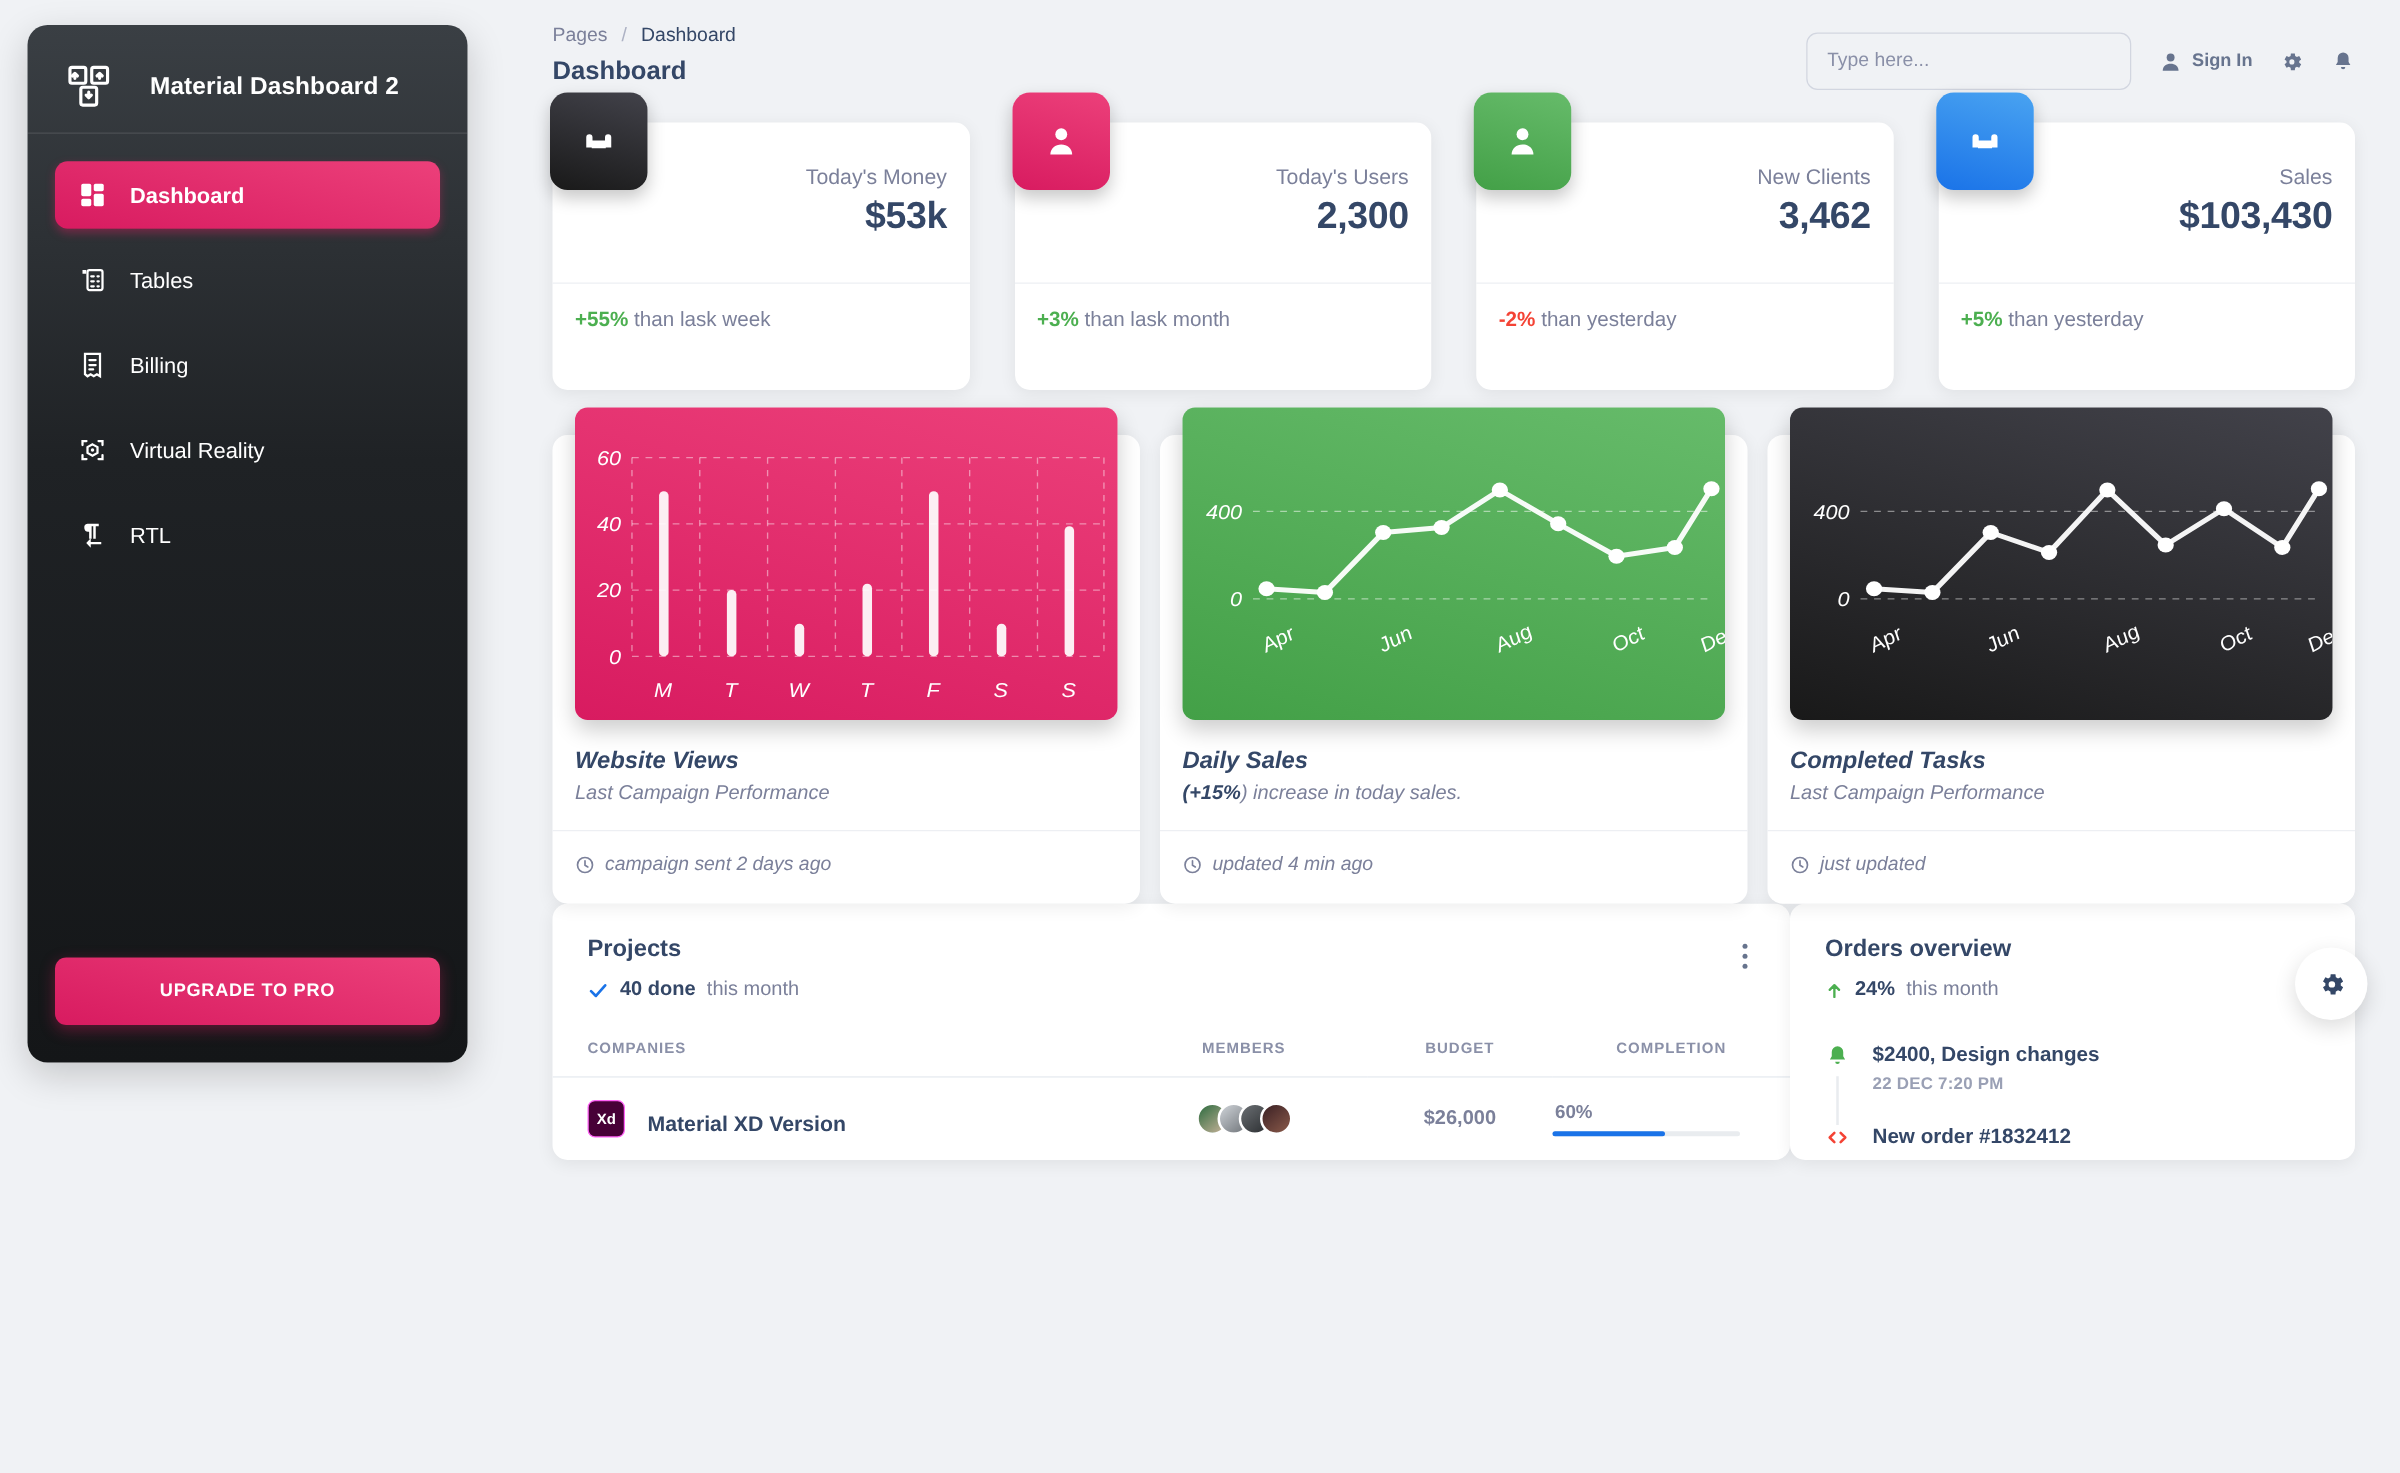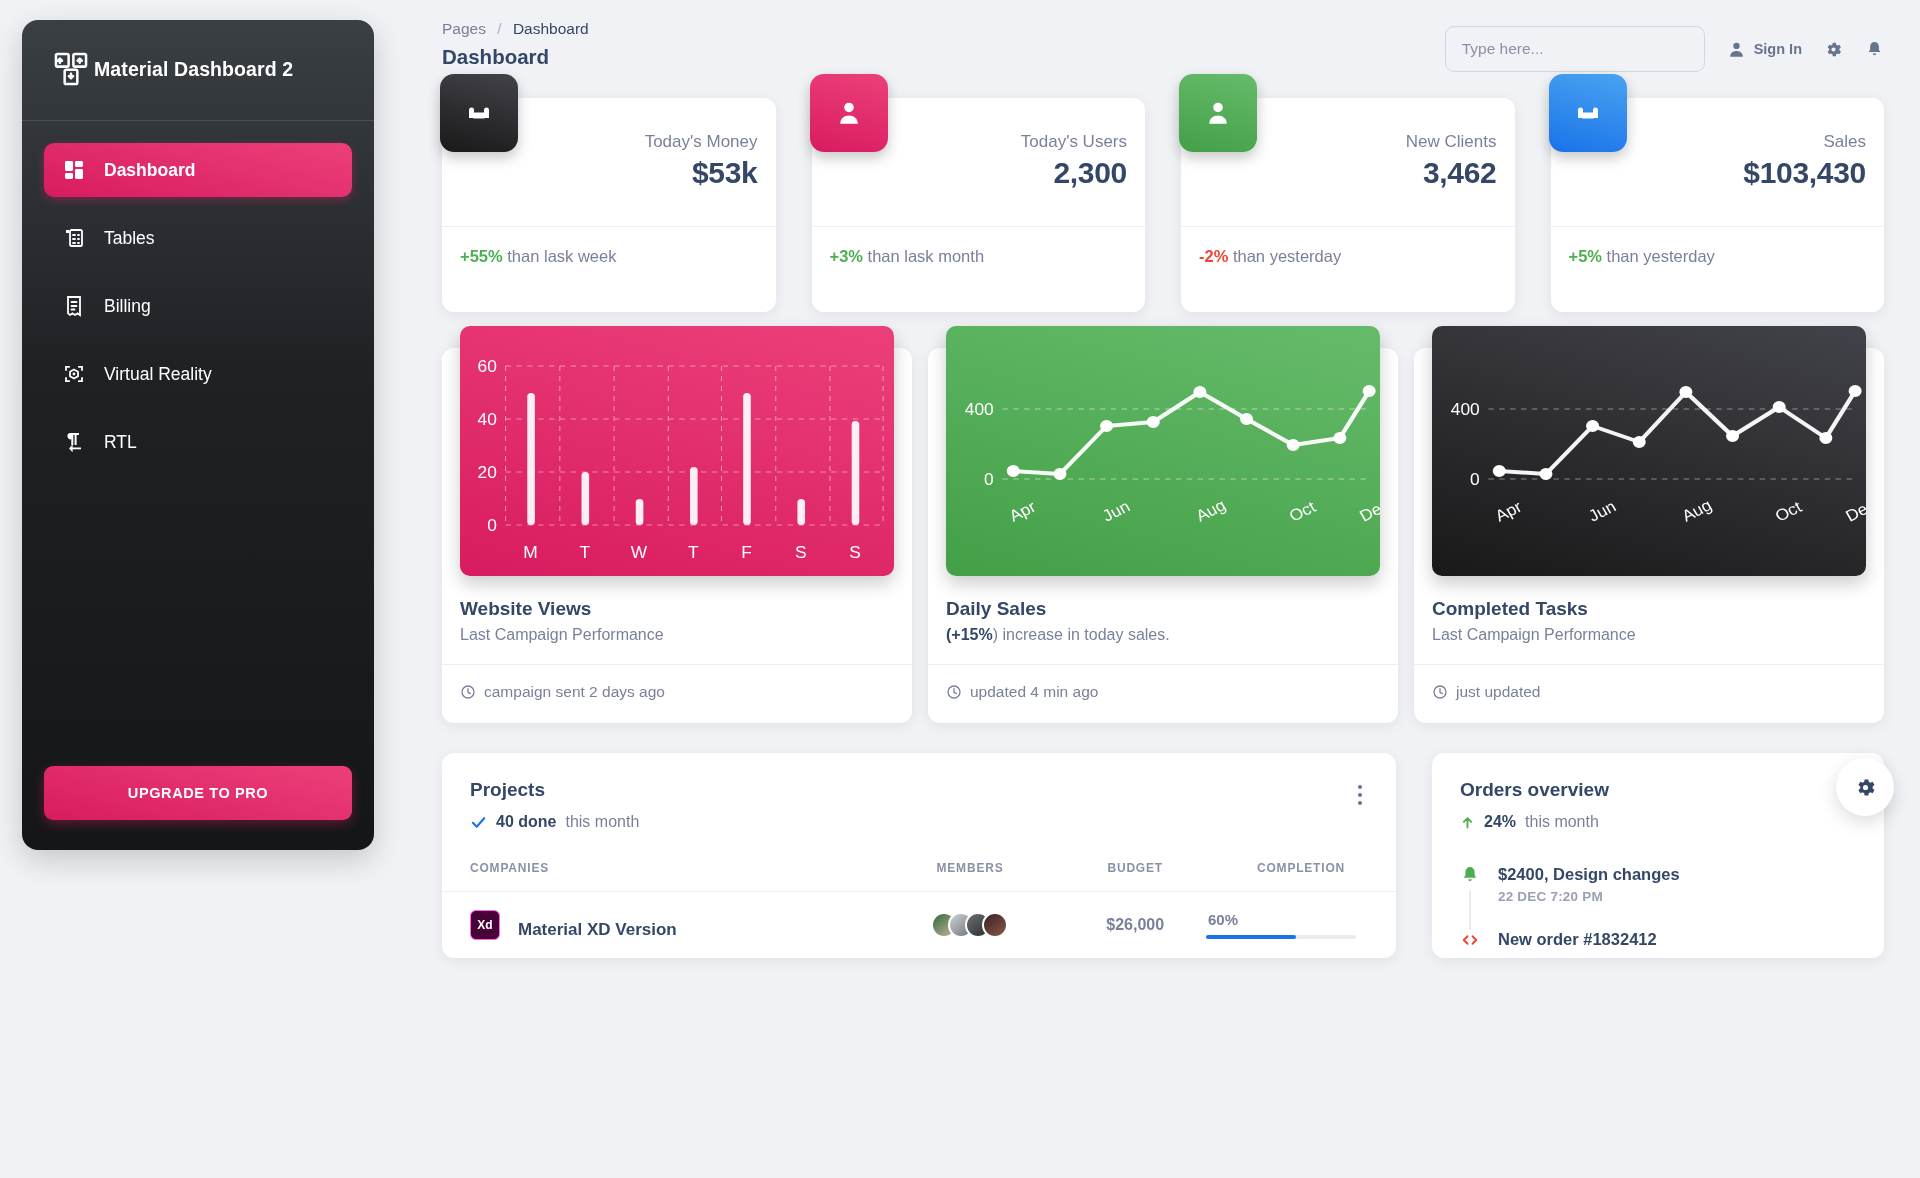--- a/index.html
+++ b/index.html
@@ -15,22 +15,22 @@
   .sidebar {
     position: absolute; left: 22px; top: 20px;
     width: 352px; height: 830px;
     background: linear-gradient(180deg, #3a3f44 0%, #1f2225 42%, #141618 100%);
     border-radius: 16px;
     box-shadow: 0 10px 30px rgba(0,0,0,.18);
     display: flex; flex-direction: column;
     overflow: hidden;
   }
   .brand {
-    display: flex; align-items: center; gap: 4px;
-    padding: 30px 26px 32px 30px;
+    display: flex; align-items: center; gap: 30px;
+    padding: 30px 26px 18px 30px;
     border-bottom: 1px solid rgba(255,255,255,.12);
   }
   .brand-logo { width: 38px; height: 38px; flex: 0 0 38px; color: #fff; }
   .brand-title { color: #fff; font-size: 19.5px; font-weight: 700; letter-spacing: .1px; }
 
   .nav { padding: 22px 22px 0 22px; flex: 1 1 auto; }
   .nav-item {
     display: flex; align-items: center; gap: 18px;
     height: 54px; padding: 0 18px; margin-bottom: 14px;
     border-radius: 10px; cursor: pointer;
@@ -88,35 +88,35 @@
     box-shadow: 0 6px 14px rgba(0,0,0,.22);
   }
   .stat-icon svg { width: 30px; height: 30px; color: #fff; }
   .stat-txt { text-align: right; padding-top: 22px; }
   .stat-label { font-size: 17px; color: #7b809a; font-weight: 400; }
   .stat-value { font-size: 30px; font-weight: 700; color: #344767; margin-top: 4px; letter-spacing: -.3px; }
   .stat-foot { border-top: 1px solid #edeff3; margin: 4px -18px; padding: 20px 18px 0 18px; font-size: 16.5px; color: #7b809a; }
   .stat-delta { font-weight: 700; }
 
   
-  .charts { display: grid; grid-template-columns: repeat(3, 1fr); gap: 16px; margin-top: 36px; }
+  .charts { display: grid; grid-template-columns: repeat(3, 1fr); gap: 16px; margin-top: 36px; font-style: italic; }
   .chart-card { background: #fff; border-radius: 12px; box-shadow: 0 3px 14px rgba(0,0,0,.07); padding: 0 18px 22px 18px; position: relative; }
   .chart-box { height: 250px; border-radius: 10px; margin: -22px 0 0 0; position: relative; box-shadow: 0 8px 18px rgba(0,0,0,.20); overflow: hidden; }
   .chart-box.pink  { background: linear-gradient(195deg, #ec407a 0%, #d81b60 100%); }
   .chart-box.green { background: linear-gradient(195deg, #66bb6a 0%, #43a047 100%); }
   .chart-box.dark  { background: linear-gradient(195deg, #42424a 0%, #191919 100%); }
   .chart-box svg { width: 100%; height: 100%; display: block; }
   .chart-title { font-size: 19px; font-weight: 700; color: #344767; margin-top: 22px; }
   .chart-sub { font-size: 16px; color: #7b809a; margin-top: 6px; }
   .chart-sub b { color: #344767; }
   .chart-foot { border-top: 1px solid #edeff3; margin: 20px -18px 0 -18px; padding: 18px 18px 0 18px; display: flex; align-items: center; gap: 8px; font-size: 15.5px; color: #7b809a; }
   .chart-foot svg { width: 16px; height: 16px; flex: 0 0 16px; }
 
   
-  .bottom { display: grid; grid-template-columns: 1fr 452px; gap: 36px; margin-top: 30px; }
+  .bottom { display: grid; grid-template-columns: 1fr 452px; }
   .panel { background: #fff; border-radius: 12px; box-shadow: 0 3px 14px rgba(0,0,0,.07); padding: 26px 0 0 0; overflow: hidden; }
   .panel-head { padding: 0 28px; display: flex; justify-content: space-between; align-items: flex-start; }
   .panel-title { font-size: 19px; font-weight: 700; color: #344767; }
   .panel-sub { font-size: 16px; color: #7b809a; margin-top: 12px; display: flex; align-items: center; gap: 9px; }
   .panel-sub b { color: #344767; font-weight: 700; }
   .check-ic { width: 17px; height: 17px; color: #1A73E8; flex: 0 0 17px; }
   .arrow-ic { width: 15px; height: 15px; color: #4CAF50; flex: 0 0 15px; }
   .dots { width: 6px; cursor: pointer; padding: 6px 10px; }
   .dots span { display: block; width: 4px; height: 4px; border-radius: 50%; background: #67748e; margin-bottom: 4px; }
 

